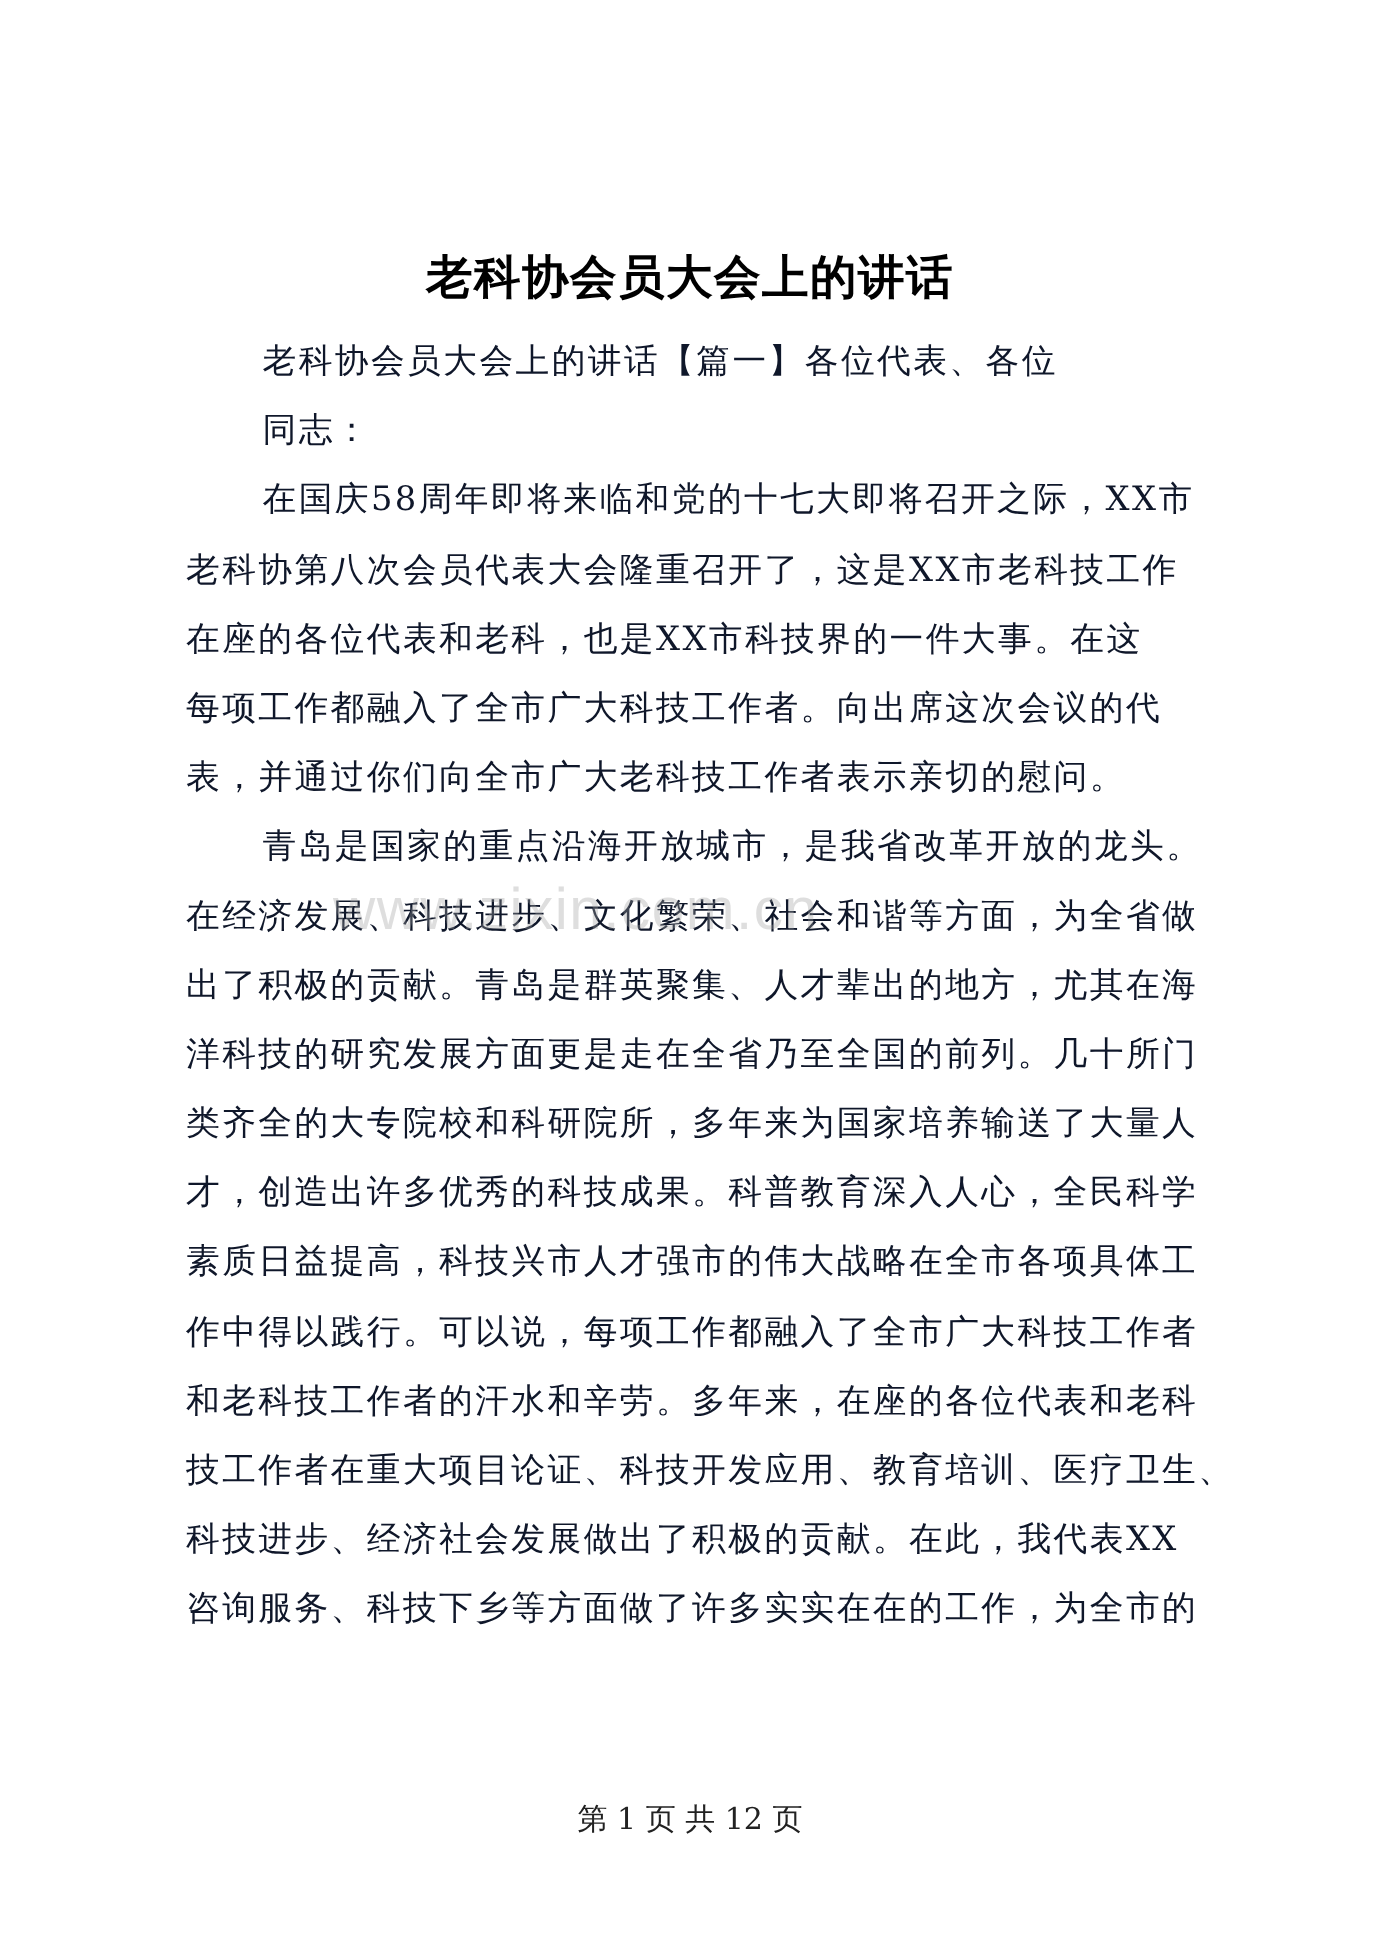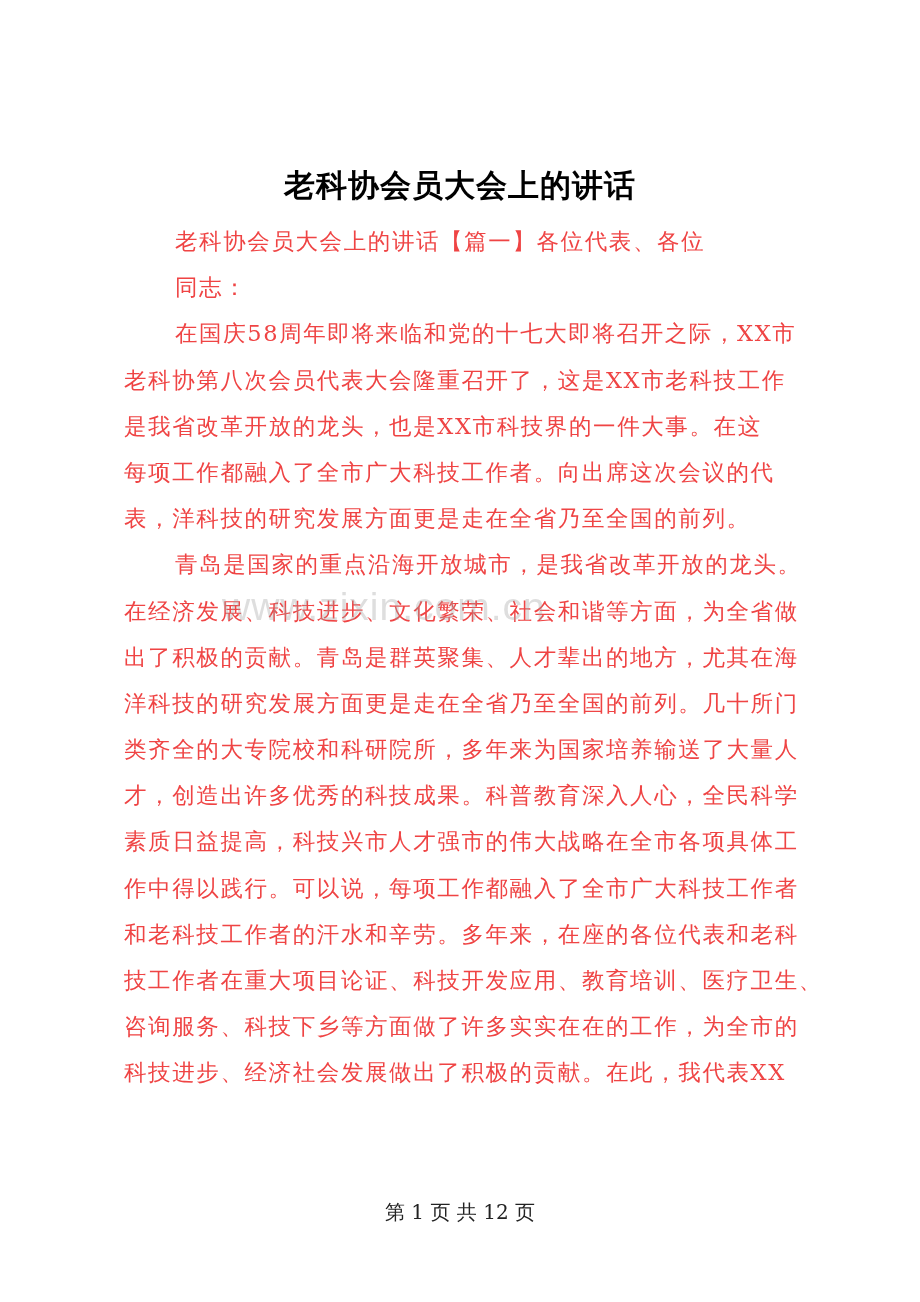--- a/index.html
+++ b/index.html
@@ -5,21 +5,21 @@
   html, body { margin: 0; padding: 0; background: #ffffff; }
   body { width: 920px; height: 1302px; position: relative; overflow: hidden; }
   .page { position: absolute; left: 0; top: 0; width: 920px; height: 1086px; background: #fff; }
   .title {
     position: absolute; left: 0; top: 163px; width: 920px; text-align: center;
     font-family: "DejaVu Sans", sans-serif; font-weight: bold; font-size: 31px; color: #000;
     line-height: 44px; letter-spacing: 1px;
   }
   .body-text {
     position: absolute; left: 124px; top: 218px; width: 700px;
-    font-family: "DejaVu Serif", serif; font-size: 22.5px; color: #ef4444;
+    font-family: "DejaVu Serif", serif; font-size: 22.5px; color: #0f172a;
     line-height: 46.2px;
   }
   .line { white-space: nowrap; height: 46.2px; letter-spacing: 1.6px; }
   .indent { padding-left: 51px; }
   .watermark {
     position: absolute; left: 222px; top: 585px; width: 480px;
     font-family: "Liberation Sans", sans-serif; font-size: 39px; color: rgba(160,160,160,0.35);
     letter-spacing: 1px; pointer-events: none; white-space: nowrap;
   }
   .footer {
@@ -31,33 +31,33 @@
 <body>
 
 <div class="page">
   <div class="title">老科协会员大会上的讲话</div>
 
   <div class="body-text">
     <div class="line indent">老科协会员大会上的讲话【篇一】各位代表、各位</div>
     <div class="line indent">同志：</div>
     <div class="line indent">在国庆58周年即将来临和党的十七大即将召开之际，XX市</div>
     <div class="line">老科协第八次会员代表大会隆重召开了，这是XX市老科技工作</div>
-    <div class="line">是我省改革开放的龙头，也是XX市科技界的一件大事。在这</div>
+    <div class="line">在座的各位代表和老科，也是XX市科技界的一件大事。在这</div>
     <div class="line">每项工作都融入了全市广大科技工作者。向出席这次会议的代</div>
-    <div class="line">表，洋科技的研究发展方面更是走在全省乃至全国的前列。</div>
+    <div class="line">表，并通过你们向全市广大老科技工作者表示亲切的慰问。</div>
     <div class="line indent">青岛是国家的重点沿海开放城市，是我省改革开放的龙头。</div>
     <div class="line">在经济发展、科技进步、文化繁荣、社会和谐等方面，为全省做</div>
     <div class="line">出了积极的贡献。青岛是群英聚集、人才辈出的地方，尤其在海</div>
     <div class="line">洋科技的研究发展方面更是走在全省乃至全国的前列。几十所门</div>
     <div class="line">类齐全的大专院校和科研院所，多年来为国家培养输送了大量人</div>
     <div class="line">才，创造出许多优秀的科技成果。科普教育深入人心，全民科学</div>
     <div class="line">素质日益提高，科技兴市人才强市的伟大战略在全市各项具体工</div>
     <div class="line">作中得以践行。可以说，每项工作都融入了全市广大科技工作者</div>
     <div class="line">和老科技工作者的汗水和辛劳。多年来，在座的各位代表和老科</div>
     <div class="line">技工作者在重大项目论证、科技开发应用、教育培训、医疗卫生、</div>
+    <div class="line">科技进步、经济社会发展做出了积极的贡献。在此，我代表XX</div>
     <div class="line">咨询服务、科技下乡等方面做了许多实实在在的工作，为全市的</div>
-    <div class="line">科技进步、经济社会发展做出了积极的贡献。在此，我代表XX</div>
   </div>
 
   <div class="watermark">www.zixin.com.cn</div>
 
   <div class="footer">第 1 页  共 12 页</div>
 </div>
 
 </body></html>

